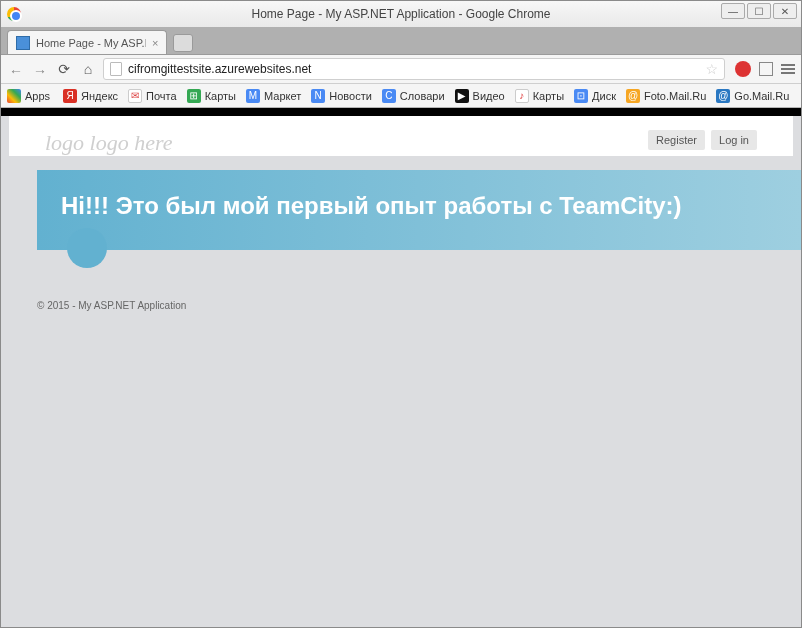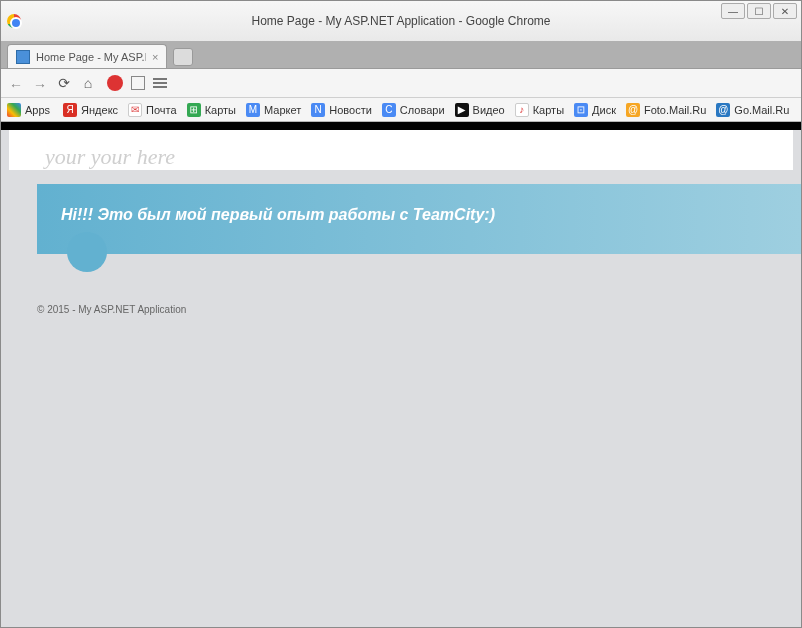--- a/index.html
+++ b/index.html
@@ -1,19 +1,19 @@
 <!DOCTYPE html>
 <html><head>
   <meta charset="utf-8">
   <style>
     * { margin:0; padding:0; box-sizing:border-box; }
     body { font-family:"Segoe UI",Tahoma,sans-serif; font-size:12px; background:#fff; }
     .win-frame { width:802px; height:628px; border:1px solid #8a8a8a; display:flex; flex-direction:column; position:relative; background:#fff;}
     
-    .titlebar { height:40px; background:linear-gradient(#f7f7f7,#e9e9e9); display:flex; align-items:center; position:relative; }
+    .titlebar { height:26px; background:linear-gradient(#f7f7f7,#e9e9e9); display:flex; align-items:center; position:relative; }
     .chrome-logo { width:14px; height:14px; margin-left:6px; border-radius:50%; background:conic-gradient(#ea4335 0 33%,#34a853 33% 66%,#fbbc05 66% 100%); position:relative;}
     .chrome-logo::after{content:"";position:absolute;top:3px;left:3px;width:8px;height:8px;border-radius:50%;background:#4285f4;border:2px solid #fff;}
     .wintitle { position:absolute; left:0; right:0; text-align:center; font-size:12px; color:#444; pointer-events:none;}
     .winbtns { position:absolute; right:4px; top:2px; display:flex; gap:2px;}
     .winbtn { width:24px; height:16px; border:1px solid #aaa; border-radius:2px; background:#eee; display:flex; align-items:center; justify-content:center; font-size:10px; color:#555;}
     
     .tabstrip { height:28px; background:#b0b0b0; display:flex; align-items:flex-end; padding-left:6px; border-bottom:1px solid #9a9a9a;}
     .tab { height:24px; max-width:180px; background:#f5f5f5; border:1px solid #9a9a9a; border-bottom:none; border-radius:4px 4px 0 0; display:flex; align-items:center; padding:0 8px; gap:6px; font-size:11px; color:#555; overflow:hidden;}
     .favicon{ width:14px;height:14px;background:#4a90d9;border:1px solid #2e6ca8;}
     .tab .tabtitle{ white-space:nowrap; overflow:hidden; text-overflow:clip; max-width:110px;}
@@ -41,21 +41,21 @@
     .blackbar{height:8px;background:#000;}
     .page-white{background:#fff;margin:0 8px 8px 8px;padding:14px 36px 0 36px;}
     .header-row{display:flex;justify-content:space-between;align-items:flex-start;}
     .logo{font-family:Georgia,serif;font-size:22px;font-style:italic;color:#cfcfcf;}
     .header-right{text-align:right;}
     .auth{display:flex;gap:6px;justify-content:flex-end;}
     .auth a{background:#e7e7e7;color:#555;font-size:11px;padding:4px 8px;border-radius:2px;}
     .navlinks{display:flex;gap:24px;margin-top:10px;font-size:17px;color:#7b7b7b;justify-content:flex-end;}
     .banner-wrap{margin:14px 0 0 36px;}
     .banner{background:linear-gradient(to right,#62b1d0,#9ecfe0);color:#fff;padding:22px 24px 30px 24px;position:relative;}
-    .banner h1{font-size:16px;font-weight:600;font-style:italic;}
+    .banner h1{font-size:24px;font-weight:600;}
     .banner h1 .hi{font-weight:700;}
     .bubble{position:absolute;left:30px;bottom:-18px;width:40px;height:40px;border-radius:50%;background:#62b1d0;}
     .footer{margin:38px 0 0 0; padding:12px 36px 60px 36px;color:#666;font-size:10px;}
   </style>
 </head>
 <body>
 
 <div class="win-frame">
 
   <div class="titlebar">
@@ -75,20 +75,25 @@
       <span class="x">×</span>
     </div>
     <div class="newtab"></div>
   </div>
 
   <div class="toolbar">
     <div class="iconbtn">←</div>
     <div class="iconbtn">→</div>
     <div class="iconbtn dark">⟳</div>
     <div class="iconbtn dark">⌂</div>
+    <div class="omnibox">
+      <div class="doc-icon"></div>
+      <span class="url">cifromgittestsite.azurewebsites.net</span>
+      <span class="star">☆</span>
+    </div>
     <div class="toolbar-right">
       <div class="opera"></div>
       <div class="sq"></div>
       <div class="menu-icon">
           <span></span>
           <span></span>
           <span></span>
         </div>
     </div>
   </div>
@@ -143,22 +148,26 @@
           <span class="ico" style="background: rgb(42, 120, 194); color: rgb(255, 255, 255);">@</span>
           <span>Go.Mail.Ru</span>
         </div>
       </div>
   </div>
 
   <div class="viewport">
     <div class="blackbar"></div>
     <div class="page-white">
       <div class="header-row">
-        <div class="logo">your your here</div>
+        <div class="logo">logo logo here</div>
         <div class="header-right">
+          <div class="auth">
+            <a>Register</a>
+            <a>Log in</a>
+          </div>
         </div>
       </div>
     </div>
     <div class="banner-wrap">
       <div class="banner">
         <h1>
           <span class="hi">Hi!!!</span><span> Это был мой первый опыт работы с TeamCity:)</span>
         </h1>
         <div class="bubble"></div>
       </div>

